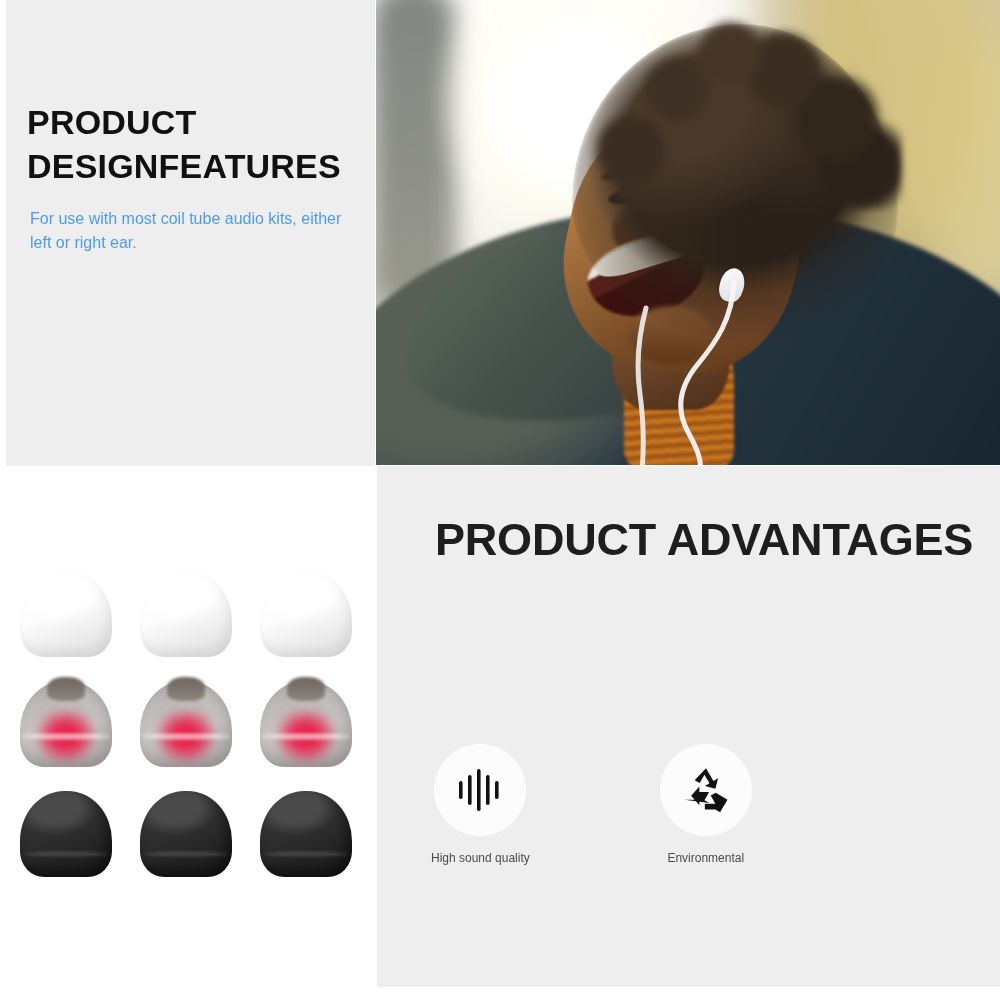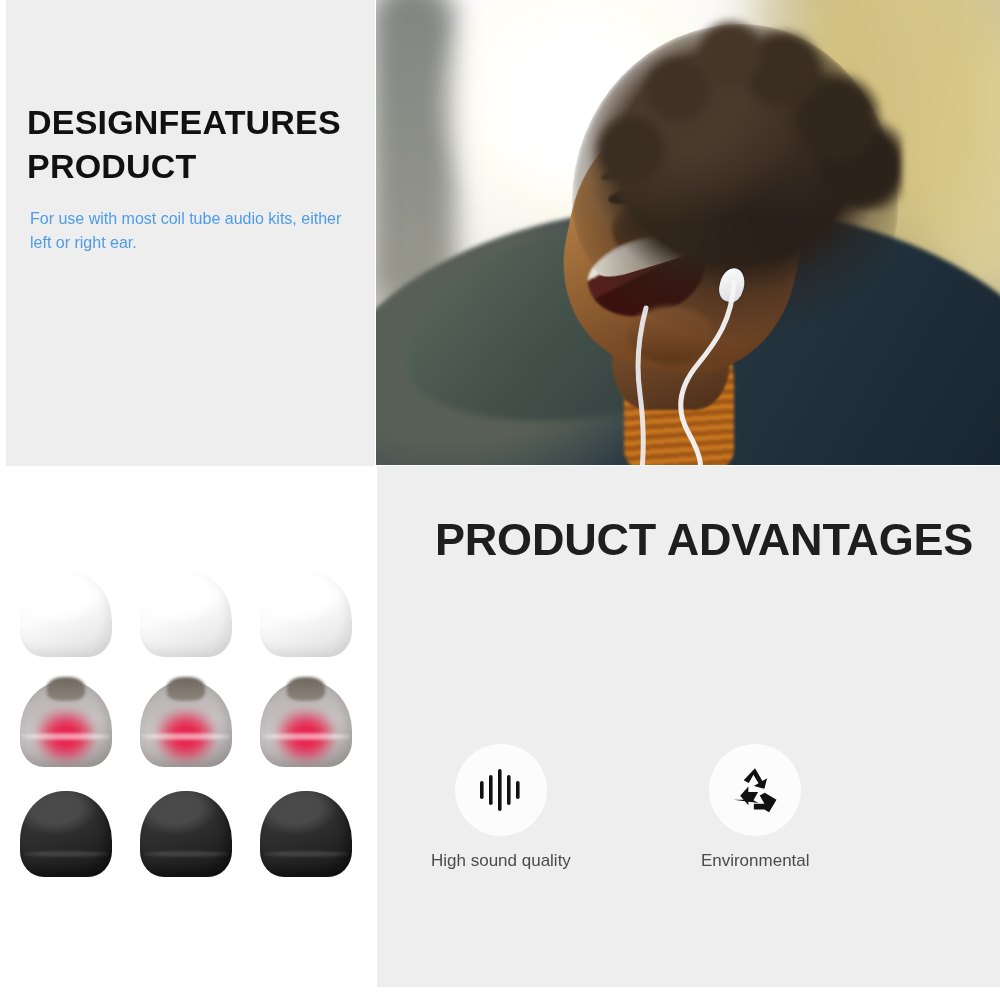--- a/index.html
+++ b/index.html
@@ -281,34 +281,34 @@
   .badge { width:auto; text-align:center; }
   .badge-circle {
     width:92px; height:92px;
     background:#fcfcfc;
     border-radius:50%;
     display:flex; align-items:center; justify-content:center;
     margin:0 auto;
   }
   .badge-label {
     margin-top:15px;
-    font-size:17px;
+    font-size:12px;
     color:#4b4b4b;
     white-space:nowrap;
   }
 </style>
 </head>
 <body>
 
 <div class="page">
 
   <section class="panel-topleft">
     <h1 class="feature-title">
+      <span class="line">PRODUCT</span>
       <span class="line">DESIGNFEATURES</span>
-      <span class="line">PRODUCT</span>
     </h1>
     <p class="feature-body">For use with most coil tube audio kits, either left or right ear.</p>
   </section>
 
   <section class="panel-photo">
     <div class="photo-canvas">
       <div class="bokeh"></div>
       <div class="pole"></div>
       <div class="flare"></div>
 

